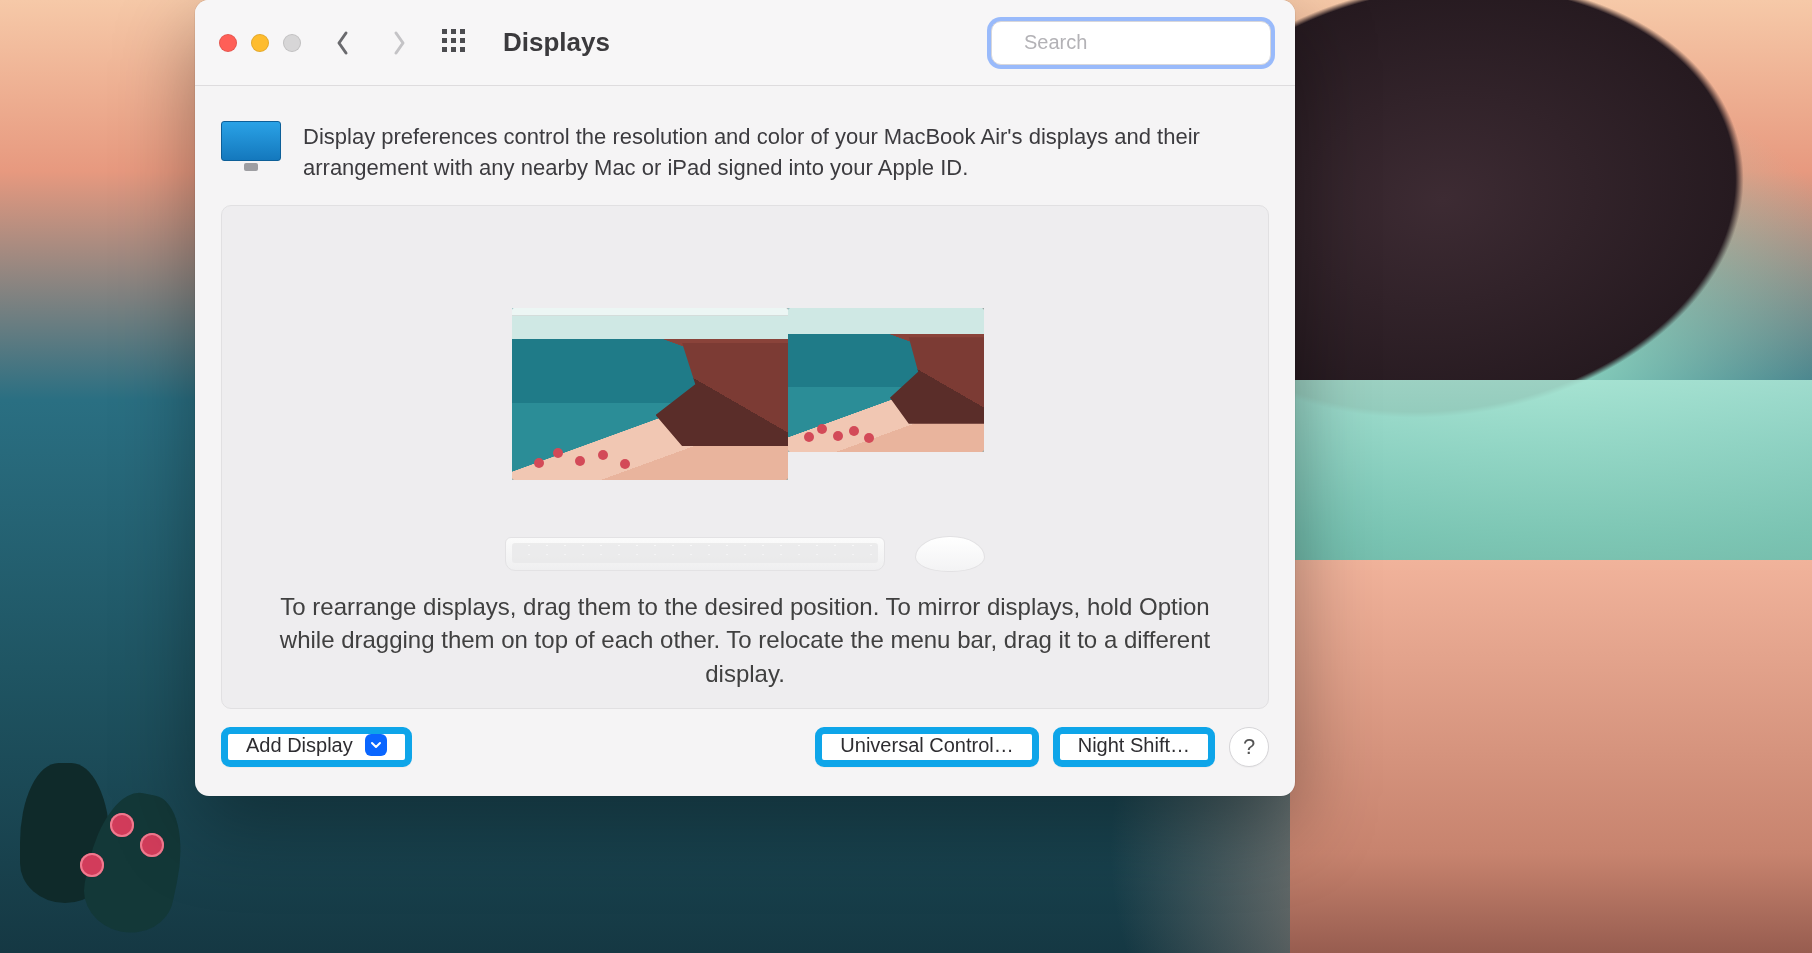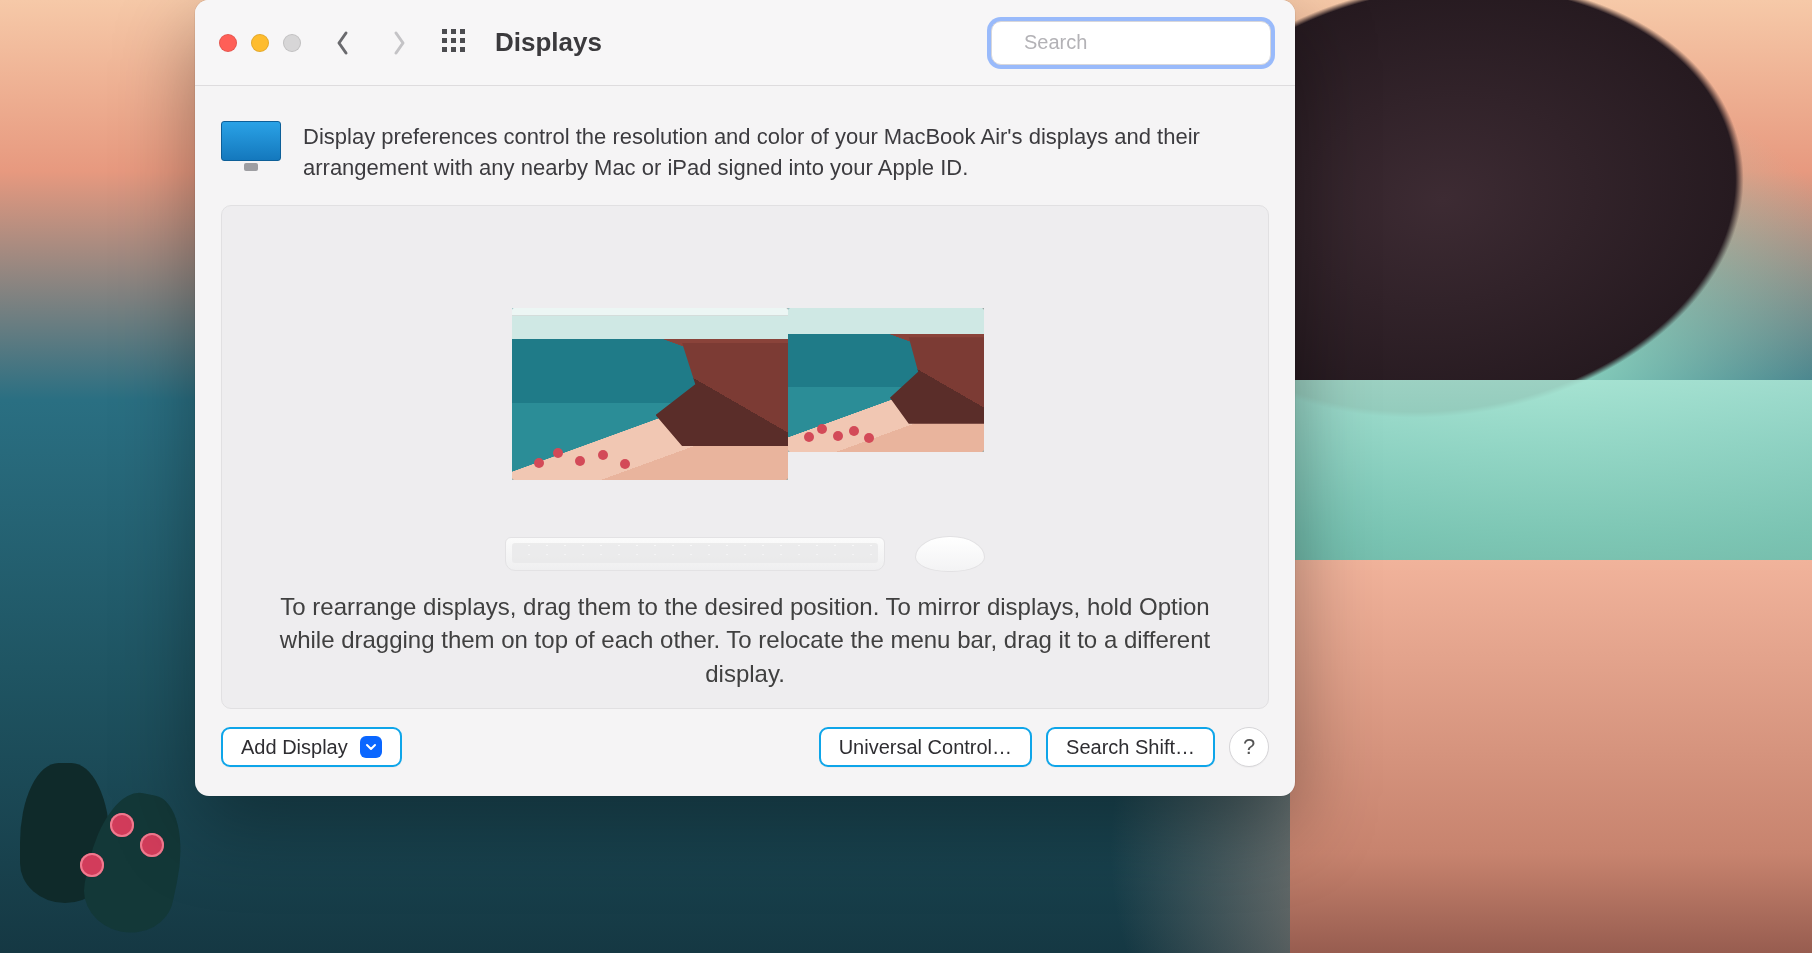--- a/index.html
+++ b/index.html
@@ -35,21 +35,21 @@
   }
   .titlebar { height: 86px; display:flex; align-items:center; padding:0 24px; gap:28px; border-bottom:1px solid #dedcde; background:#f7f6f7; }
   .traffic { display:flex; gap:14px; }
   .dot { width:18px; height:18px; border-radius:50%; border:1px solid rgba(0,0,0,.1); }
   .dot.red{background:#ff5f57}.dot.yellow{background:#febc2e}.dot.gray{background:#d7d6d7}
   .navbtn { width:28px; height:36px; display:flex; align-items:center; justify-content:center; color:#6a6a6e; }
   .navbtn.disabled{ color:#c4c3c6; }
   .navbtn svg{width:16px;height:26px}
   .grid-icon { width:26px; height:26px; color:#4c4c50; }
   .grid-icon .sq{ fill:currentColor }
-  .title { font-size:26px; font-weight:700; color:#3b3a3d; }
+  .title { font-size:26px; font-weight:700; color:#3b3a3d; margin-left:8px; }
   .spacer{flex:1}
   .search {
     width:280px; height:44px; border-radius:10px; border:1px solid #d8d7da; background:#ffffff;
     box-shadow: 0 0 0 4px rgba(38,114,255,.45);
     display:flex; align-items:center; padding:0 12px; gap:10px;
   }
   .search svg{width:20px;height:20px;color:#8a898d}
   .search input{ border:none; outline:none; flex:1; font-size:20px; color:#4d7c0f; background:transparent; }
   .search input::placeholder{ color:#b3b2b6; }
   .caret{ width:1px; height:24px; background:#3a3a3a; animation:blink 1s step-end infinite; }
@@ -92,21 +92,21 @@
   .keyboard { width:380px; height:34px; border-radius:6px 6px 10px 10px; background:linear-gradient(180deg,#fbfbfb,#efeff0); border:1px solid #e3e2e4; position:relative; }
   .keyboard::before{content:"";position:absolute;left:6px;right:6px;top:5px;bottom:7px; background:
      repeating-linear-gradient(90deg,#e9e9ea 0 16px, transparent 16px 18px),
      repeating-linear-gradient(0deg,#e9e9ea 0 8px, transparent 8px 9px);
      border-radius:3px; opacity:.8;}
   .mouse { width:70px; height:36px; border-radius:50% 50% 48% 48%/60% 60% 42% 42%; background:linear-gradient(180deg,#ffffff,#f3f3f4); border:1px solid #e2e1e3; }
 
   .hint { text-align:center; color:#404040; font-size:24px; line-height:1.4; padding:6px 40px 18px; }
 
   .footer { display:flex; align-items:center; gap:14px; padding-top:18px; }
-  .btn { height:40px; padding:0 18px; background:#ffffff; border:2px solid #0ea5e9; border-radius:9px; font-size:20px; color:#2e2d31; display:flex; align-items:center; gap:12px; box-shadow:0 1px 1px rgba(0,0,0,.03); cursor:default; }
+  .btn { height:40px; padding:0 18px; background:#ffffff; border:7px solid #0ea5e9; border-radius:9px; font-size:20px; color:#2e2d31; display:flex; align-items:flex-start; gap:12px; box-shadow:0 1px 1px rgba(0,0,0,.03); cursor:default; }
   .btn .chev { width:22px; height:22px; border-radius:6px; background:#0a66ff; display:flex; align-items:center; justify-content:center; }
   .btn .chev svg{width:12px;height:12px;color:#fff}
   .footer .spacer{flex:1}
   .helpbtn { width:40px; height:40px; border-radius:50%; background:#fff; border:1px solid #d6d5d8; display:flex; align-items:center; justify-content:center; font-size:22px; color:#555; box-shadow:0 1px 1px rgba(0,0,0,.03); }
 </style>
 </head>
 <body>
 
 <div class="desktop">
   <div class="hill-dark"></div>
@@ -214,20 +214,20 @@
           <svg viewBox="0 0 12 12" fill="none" stroke="currentColor" stroke-width="2" stroke-linecap="round" stroke-linejoin="round">
               <polyline points="2,4 6,8 10,4"></polyline>
             </svg>
         </span>
       </div>
       <div class="spacer"></div>
       <div class="btn">
         <span>Universal Control…</span>
       </div>
       <div class="btn">
-        <span>Search Shift…</span>
+        <span>Night Shift…</span>
       </div>
       <div class="helpbtn">
         <span>?</span>
       </div>
     </div>
   </div>
 </div>
 
 </body></html>

